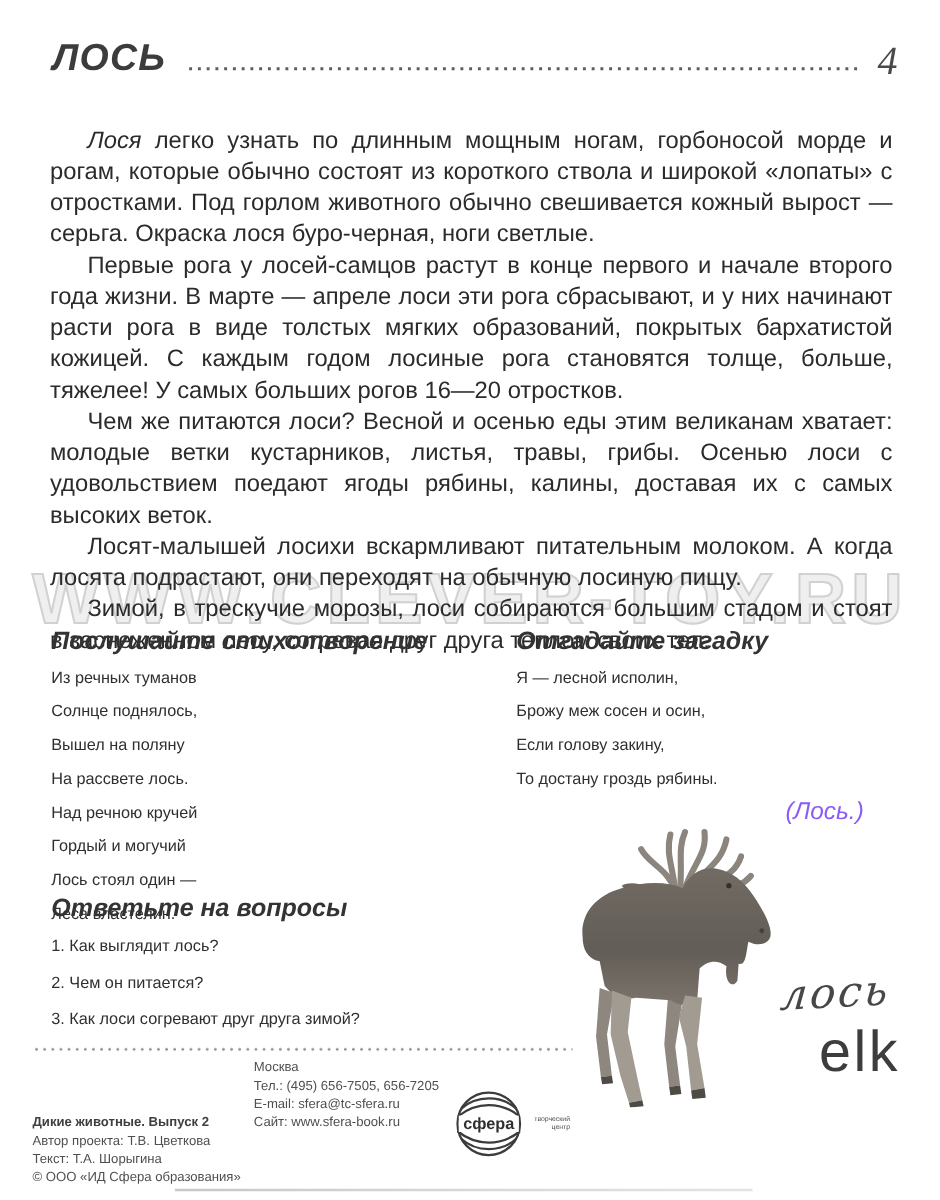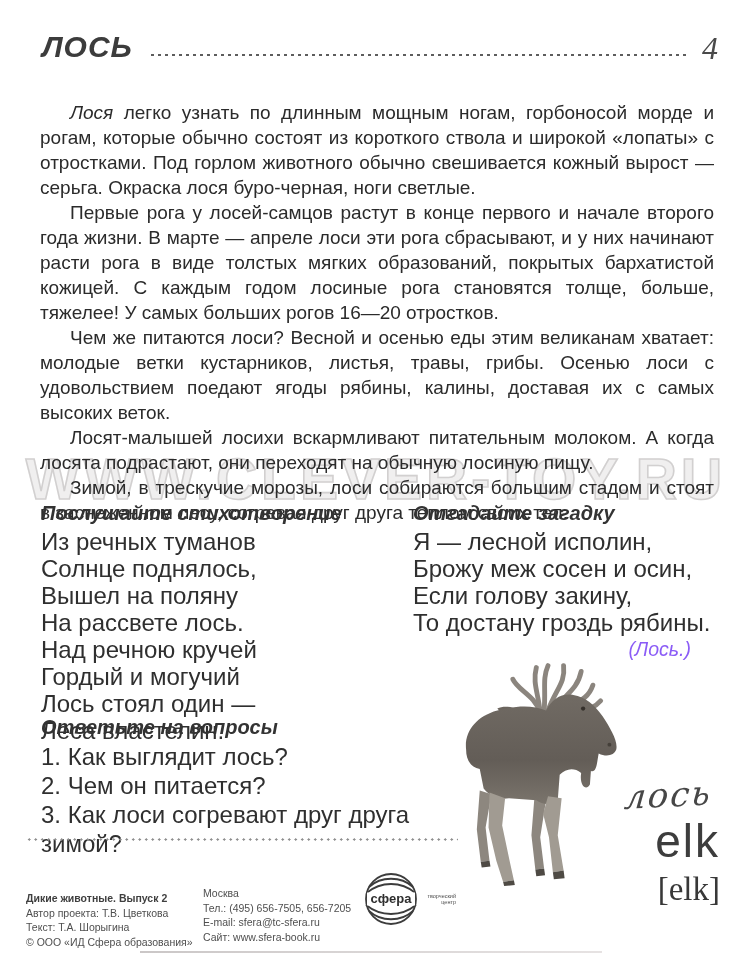--- a/index.html
+++ b/index.html
@@ -53,21 +53,21 @@
     white-space: nowrap;
   }
 
   
   .section-heading {
     font-size: 20px; font-weight: bold; font-style: italic;
     color: #333333; margin-bottom: 3px;
   }
   .poem-block { position: absolute; top: 502px; left: 41px; width: 365px; z-index: 2; }
   .poem-line, .riddle-line, .question-line {
-    font-size: 24px; line-height: 27px; color: #2f2f2f;
+    font-size: 13px; line-height: 27px; color: #2f2f2f;
   }
   .riddle-block { position: absolute; top: 502px; left: 413px; width: 300px; z-index: 2; }
   .riddle-answer {
     font-size: 19.5px; line-height: 27px; font-style: italic;
     text-align: right; padding-right: 22px; color: #8b5cf6;
   }
 
   
   .questions-block { position: absolute; top: 716px; left: 41px; width: 430px; z-index: 2; }
   .question-line { line-height: 29px; }
@@ -95,21 +95,21 @@
   
   .footer { position: absolute; top: 838px; left: 26px; width: 430px; z-index: 2; }
   .footer-dots {
     height: 3px; margin-bottom: 6px; margin-right: -2px;
     background-image: radial-gradient(circle, #8f8f8f 1.05px, transparent 1.2px);
     background-size: 6.5px 3px; background-repeat: repeat-x;
   }
   .footer-cols { display: flex; }
   .footer-col { font-size: 10.5px; line-height: 14.5px; color: #4f4f4f; }
   .footer-col-left { width: 177px; margin-top: 44px; }
-  .footer-col-mid { width: 158px; margin-top: 39px; }
+  .footer-col-mid { width: 158px; }
   .footer-series { font-weight: bold; color: #3f3f3f; }
   .footer-logo { margin-left: 2px; margin-top: 2px; display: flex; align-items: center; text-align: right; }
   .logo-caption {
     font-size: 5.5px; line-height: 6.5px; color: #4f4f4f;
     text-transform: lowercase; margin-left: 3px; width: 34px;
   }
 
   .bottom-edge-line {
     position: absolute; top: 951px; left: 140px; width: 462px; height: 2px;
     background: linear-gradient(to right, #b9b4b4, #cfcaca 55%, #ded9d9);
@@ -217,21 +217,20 @@
       <path d="M40,214 L31,215 L32,221 L41,220 Z" fill="#4e4a44"></path>
 
       <circle cx="136" cy="58" r="2.2" fill="#35302b"></circle>
       <circle cx="163" cy="95" r="2" fill="#45403a"></circle>
     </svg>
   </div>
 
   <div class="vocab-block">
     <div class="vocab-russian">лось</div>
     <div class="vocab-english">elk</div>
-    <div class="vocab-transcription">[elk]</div>
   </div>
 
   <div class="footer">
     <div class="footer-dots"></div>
     <div class="footer-cols">
       <div class="footer-col footer-col-left">
         <div class="footer-series">Дикие животные. Выпуск 2</div>
         <div>Автор проекта: Т.В. Цветкова</div>
         <div>Текст: Т.А. Шорыгина</div>
         <div>© ООО «ИД Сфера образования»</div>

